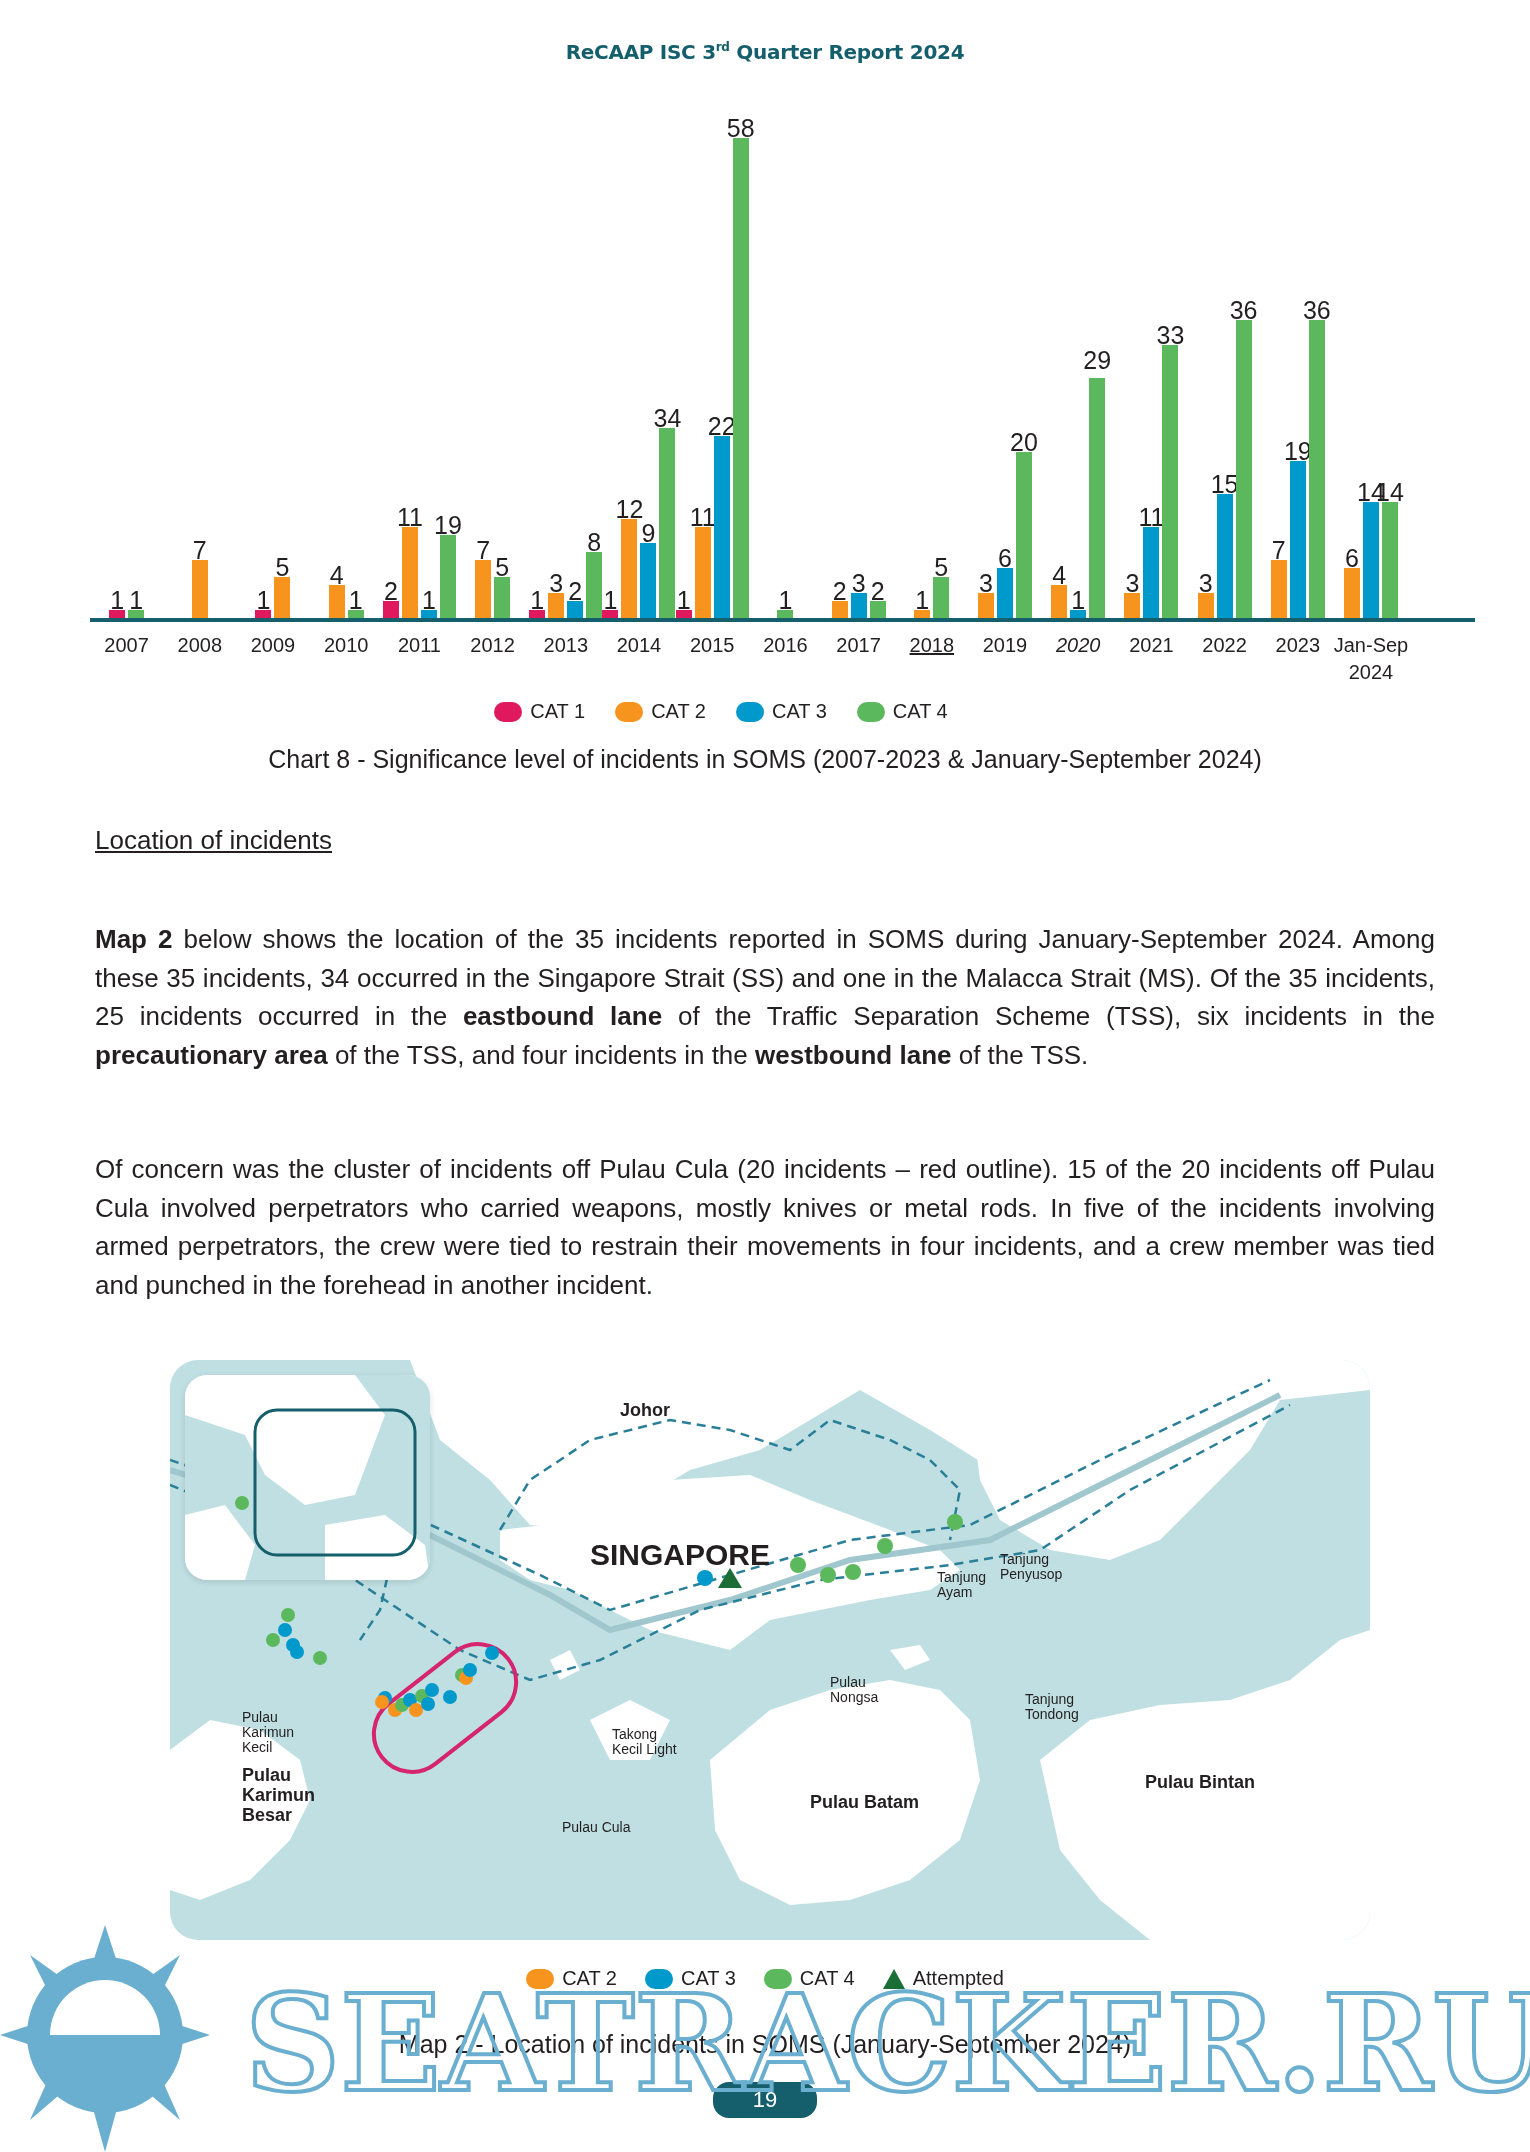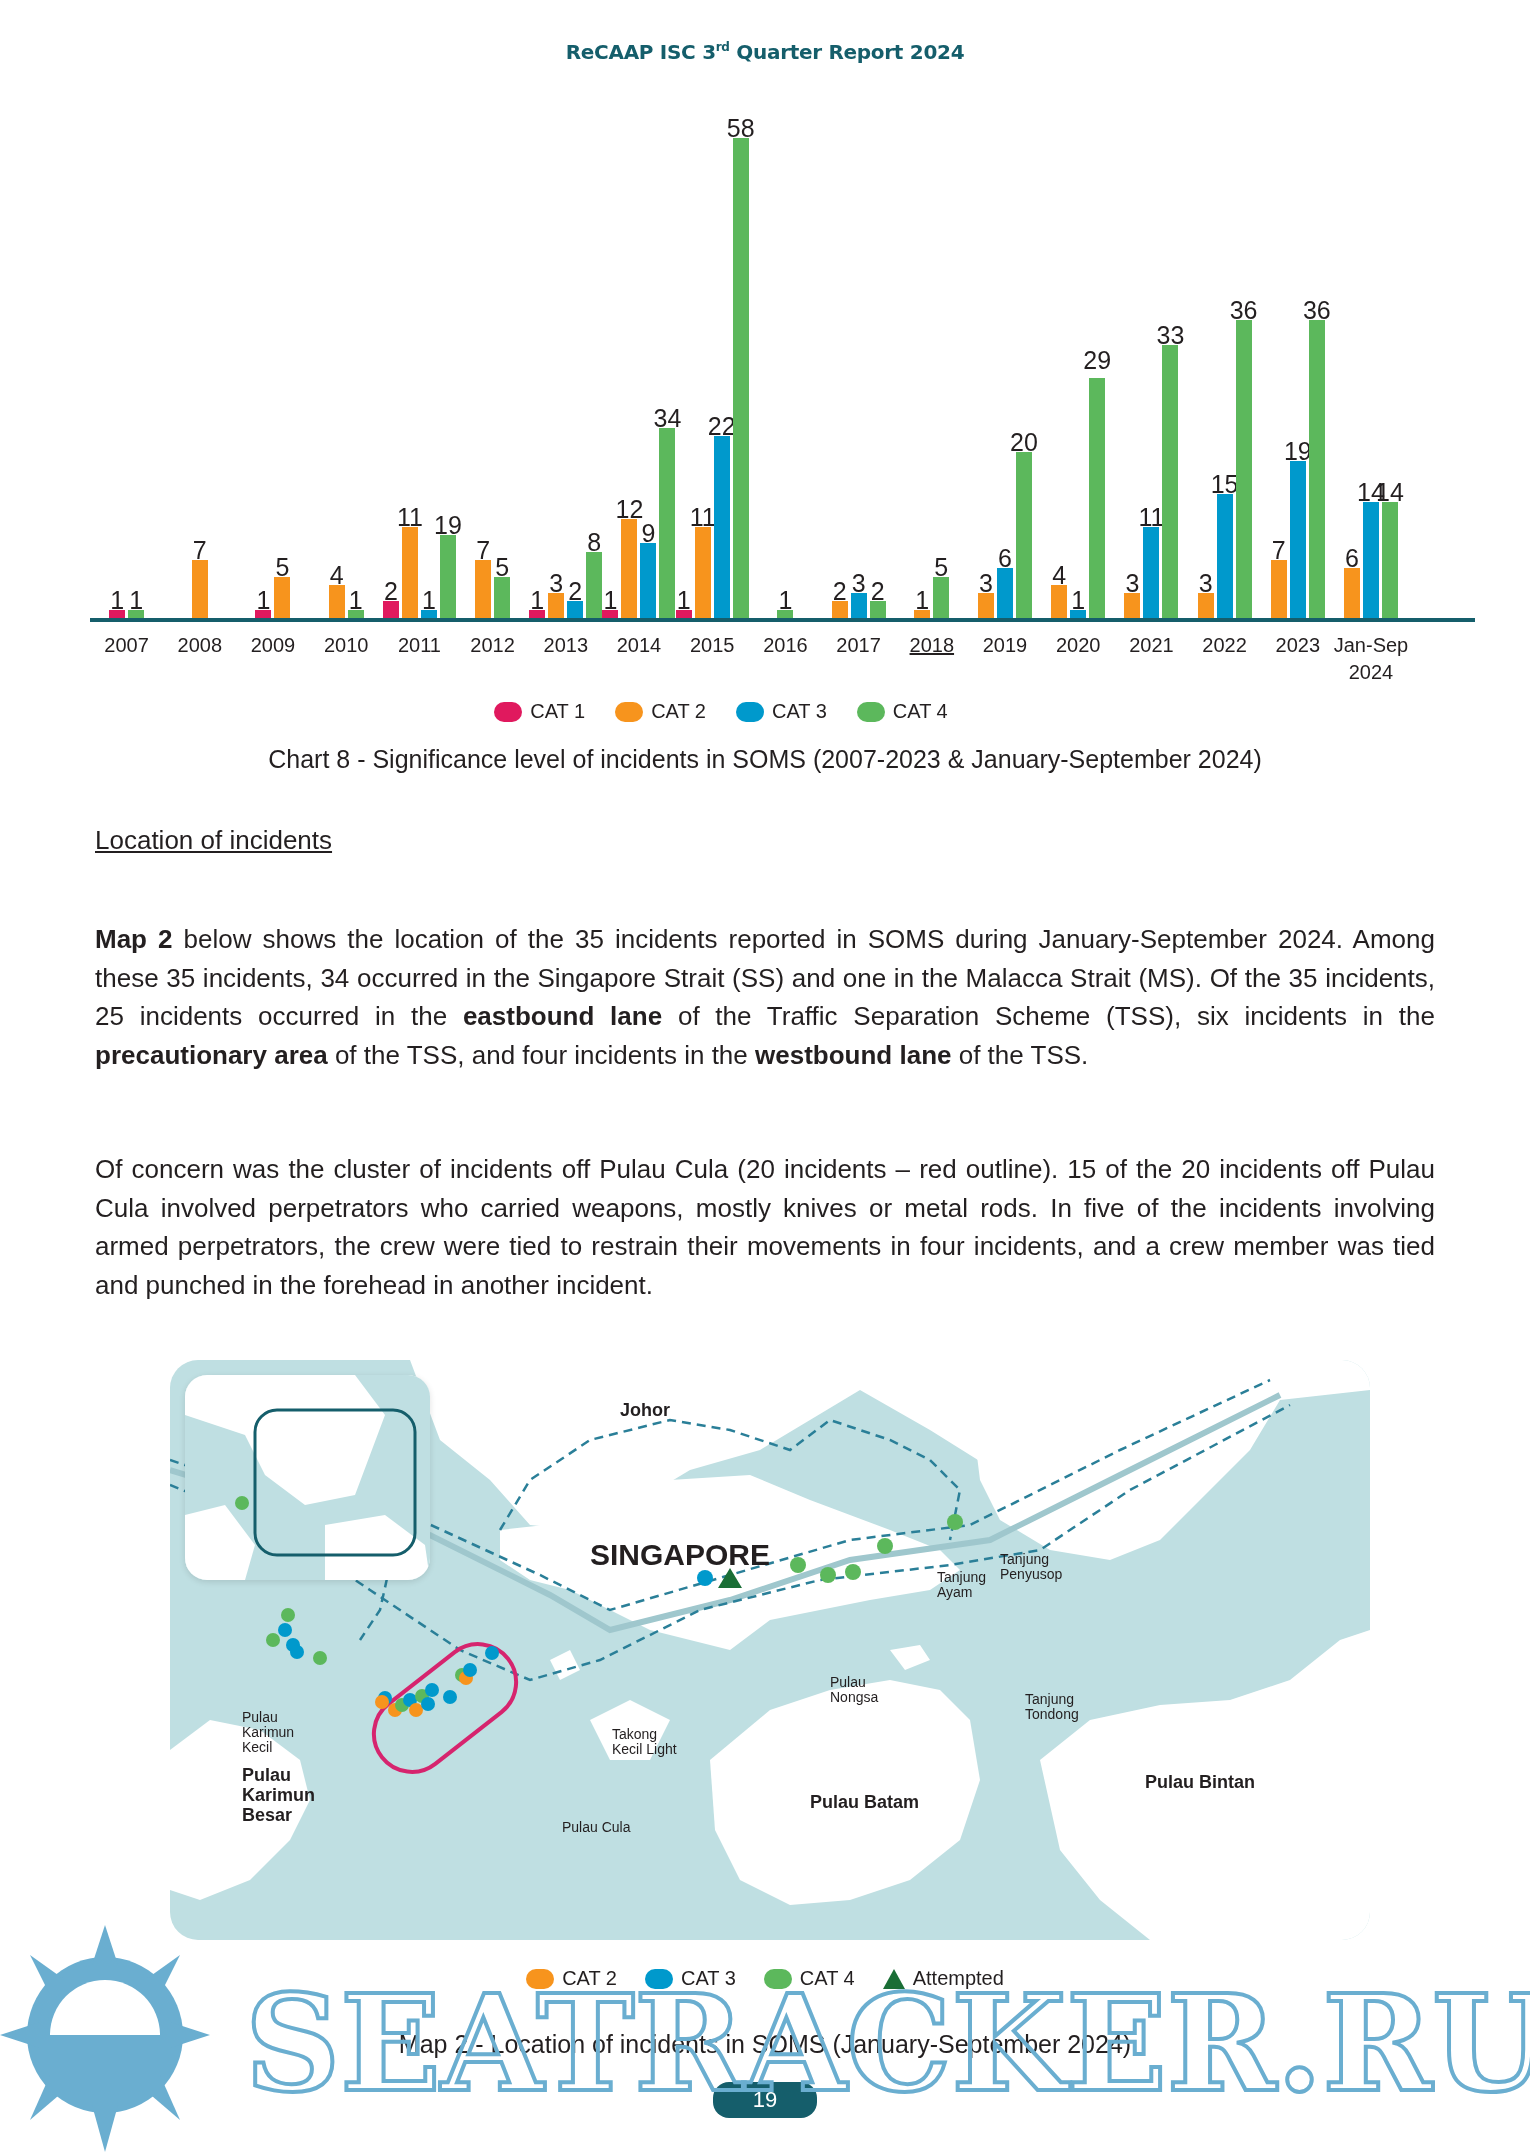--- a/index.html
+++ b/index.html
@@ -151,21 +151,21 @@
       <div class="bar-label" style="left: 35.6px; top: 328.4px;">20</div>
       <div class="xlabel" style="left: -8.4px;">2019</div>
     </div>
     <div class="group" style="left: 951.6px; width: 73.2px;">
       <div class="bar" style="left: 9.6px; top: 484.88px; height: 33.12px; bottom: auto; background: rgb(247, 148, 29);"></div>
       <div class="bar-label" style="left: -2.4px; top: 460.88px;">4</div>
       <div class="bar" style="left: 28.6px; top: 509.72px; height: 8.28px; bottom: auto; background: rgb(0, 153, 204);"></div>
       <div class="bar-label" style="left: 16.6px; top: 485.72px;">1</div>
       <div class="bar" style="left: 47.6px; top: 277.88px; height: 240.12px; bottom: auto; background: rgb(92, 184, 92);"></div>
       <div class="bar-label" style="left: 35.6px; top: 246px;">29</div>
-      <div class="xlabel" style="left: -8.4px;">2020</div>
+      <div class="xlabel" style="left: -8.4px; font-style: italic;">2020</div>
     </div>
     <div class="group" style="left: 1024.8px; width: 73.2px;">
       <div class="bar" style="left: 9.6px; top: 493.16px; height: 24.84px; bottom: auto; background: rgb(247, 148, 29);"></div>
       <div class="bar-label" style="left: -2.4px; top: 469.16px;">3</div>
       <div class="bar" style="left: 28.6px; top: 426.92px; height: 91.08px; bottom: auto; background: rgb(0, 153, 204);"></div>
       <div class="bar-label" style="left: 16.6px; top: 402.92px;">11</div>
       <div class="bar" style="left: 47.6px; top: 244.76px; height: 273.24px; bottom: auto; background: rgb(92, 184, 92);"></div>
       <div class="bar-label" style="left: 35.6px; top: 220.76px;">33</div>
       <div class="xlabel" style="left: -8.4px;">2021</div>
     </div>

